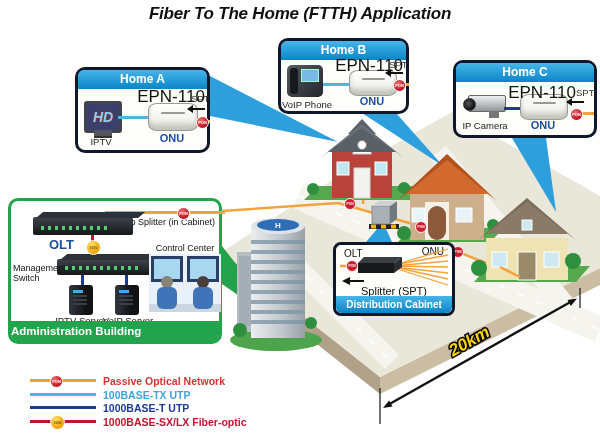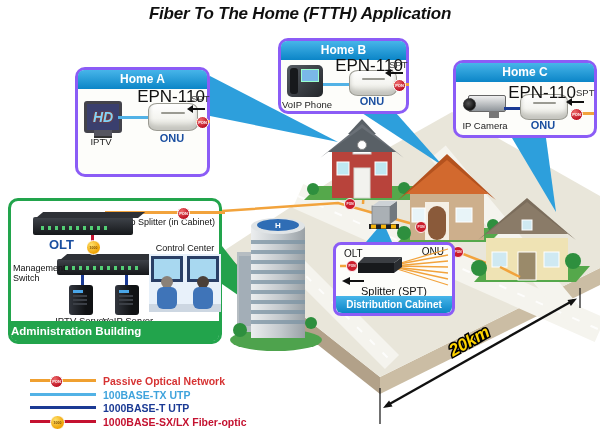--- a/index.html
+++ b/index.html
@@ -1,21 +1,21 @@
 <!DOCTYPE html>
 <html><head>
 <meta charset="utf-8">
 <style>
   html,body{margin:0;padding:0;background:#fff;}
   #stage{position:relative;width:600px;height:433px;background:#fff;overflow:hidden;
          font-family:"Liberation Sans",sans-serif;}
   .abs{position:absolute;}
   #scene{position:absolute;left:0;top:0;}
   
-  .callout{position:absolute;background:#fdfdfa;border:3px solid #8b5cf6;border-radius:10px;
+  .callout{position:absolute;background:#fdfdfa;border:3px solid #0f172a;border-radius:10px;
            box-sizing:border-box;z-index:5;}
   .callout .hdr{position:absolute;left:0;right:0;top:0;height:19px;line-height:19px;
         background:linear-gradient(#47b5e9,#0b85c7);color:#fff;font-weight:bold;font-size:12px;
         text-align:center;border-radius:6px 6px 0 0;}
   .callout .ftr{position:absolute;left:0;right:0;bottom:0;height:17px;line-height:17px;
         background:linear-gradient(#47b5e9,#0b85c7);color:#fff;font-weight:bold;font-size:10px;
         text-align:center;border-radius:0 0 6px 6px;}
   .admin-box{position:absolute;background:#ffffff;border:3px solid #22A44C;border-radius:10px;
            box-sizing:border-box;z-index:5;}
   .admin-box .ftr{position:absolute;left:0;right:0;bottom:0;height:20px;line-height:20px;
@@ -197,21 +197,21 @@
       <line x1="580" y1="288" x2="580" y2="308" stroke="#111111" stroke-width="1.2"></line>
       <line x1="386" y1="406" x2="574" y2="300" stroke="#111111" stroke-width="2.4"></line>
       <polygon points="383,408 392.5,406.6 389.1,400.5" fill="#111111"></polygon>
       <polygon points="577,298.5 570.9,306 567.5,299.9" fill="#111111"></polygon>
       <text x="0" y="0" transform="translate(472,346) rotate(-29.5)" text-anchor="middle" font-size="17" font-weight="bold" font-style="italic" fill="#FFD400" stroke="#000000" stroke-width="3" paint-order="stroke" font-family="Liberation Sans, sans-serif">20km</text>
     </g>
   </svg>
 
   <div class="title">Fiber To The Home (FTTH) Application</div>
 
-  <div class="callout" style="left:75px;top:67px;width:135px;height:110px;padding-left:44px;">
+  <div class="callout" style="left:75px;top:67px;width:135px;height:86px;padding-left:44px;">
     <div class="hdr">Home A</div>
     <div class="tv" style="left:6px;top:31px;width:32px;height:26px;">
       <span class="hd">HD</span>
     </div>
     <div class="periph-lbl abs" style="left:2px;top:66px;width:42px;">IPTV</div>
     <div class="hline" style="left:40px;top:46px;width:32px;background:#52B2E6;"></div>
     <div class="onu" style="left:70px;top:33px;width:48px;height:26px;"></div>
     <div class="model abs" style="left:58px;top:17px;width:70px;">EPN-110</div>
     <div class="onu-lbl abs" style="left:74px;top:62px;width:40px;">ONU</div>
     <div class="spt abs" style="left:113px;top:23px;">SPT</div>

